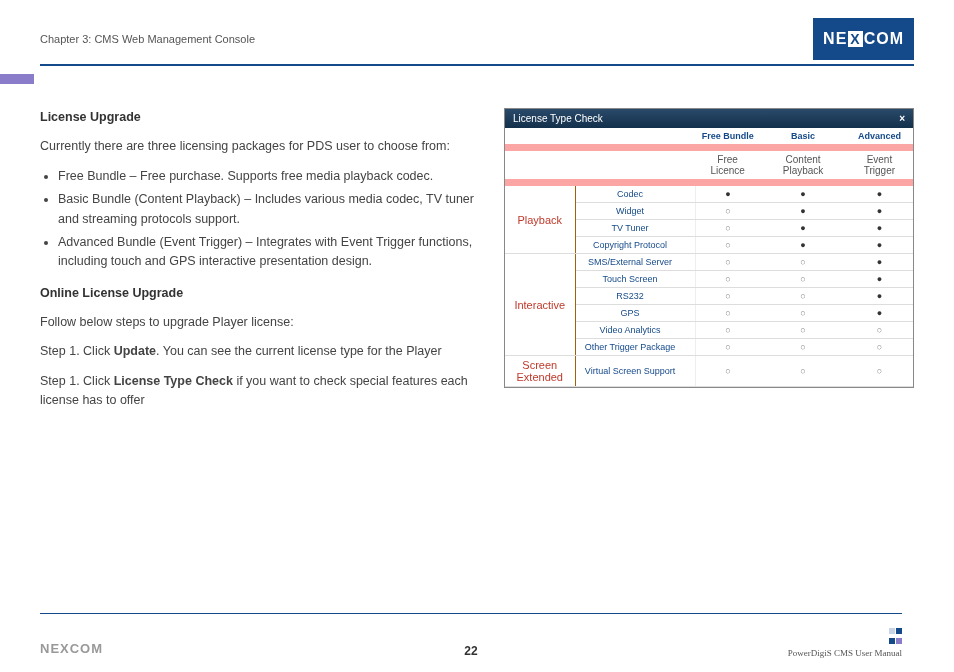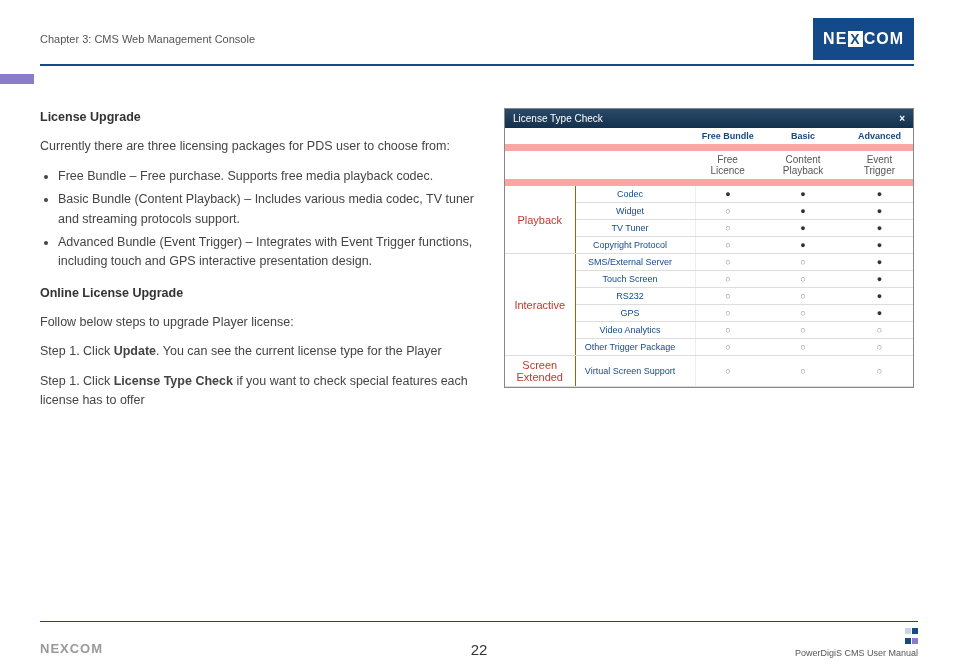--- a/index.html
+++ b/index.html
@@ -90,35 +90,35 @@
     width: 120px;
     border-right: 1px solid #eee;
   }
   table.lic thead th { color:#154a8a; font-weight:bold; border-bottom:7px solid #fca5a5;}
   table.lic thead tr.sub th { color:#555; font-weight:normal; font-size:10px;}
   .dot { color:#333; }
   .circ { color:#888; }
   .footer {
     position: absolute;
     bottom: 14px;
-    left: 40px; right: 36px;
+    left: 40px; right: 52px;
     border-top: 1px solid #154a8a;
-    padding-top: 4px;
+    padding-top: 12px;
     display: flex;
     justify-content: space-between;
     align-items: flex-end;
     font-size: 9px;
     color: #555;
   }
-  .footer .pagenum { position:absolute; left:50%; transform:translateX(-50%); font-weight:normal; font-size:15px; color:#333;}
+  .footer .pagenum { position:absolute; left:50%; transform:translateX(-50%); font-weight:bold; font-size:12px; color:#333;}
   .footer-logo {
     color: #999; font-weight:bold; font-size:13px; letter-spacing:1px;
     margin-bottom:2px;
   }
-  .footer-right { text-align:right; }
+  .footer-right { text-align:right;font-family:Liberation Serif, serif; }
   .footer-squares { display:inline-block; margin-bottom:2px;}
   .footer-squares span { display:inline-block; width:6px; height:6px; margin-left:1px;}
   .sq1{background:#154a8a;} .sq2{background:#c7d4e6;} .sq3{background:#8a7cc8;}
 </style>
 </head>
 <body>
 
 <div class="page">
   <div class="header-row">
     <div class="chapter-title">Chapter 3: CMS Web Management Console</div>

